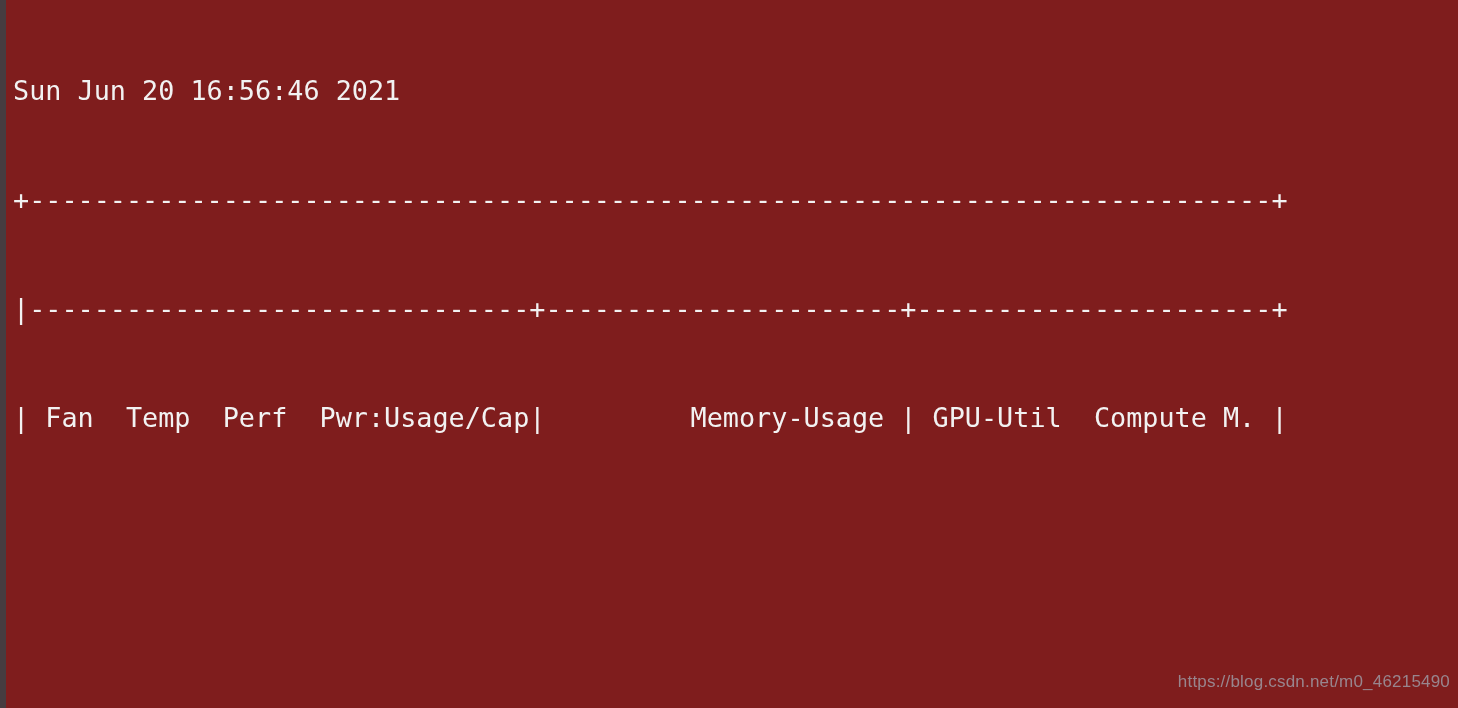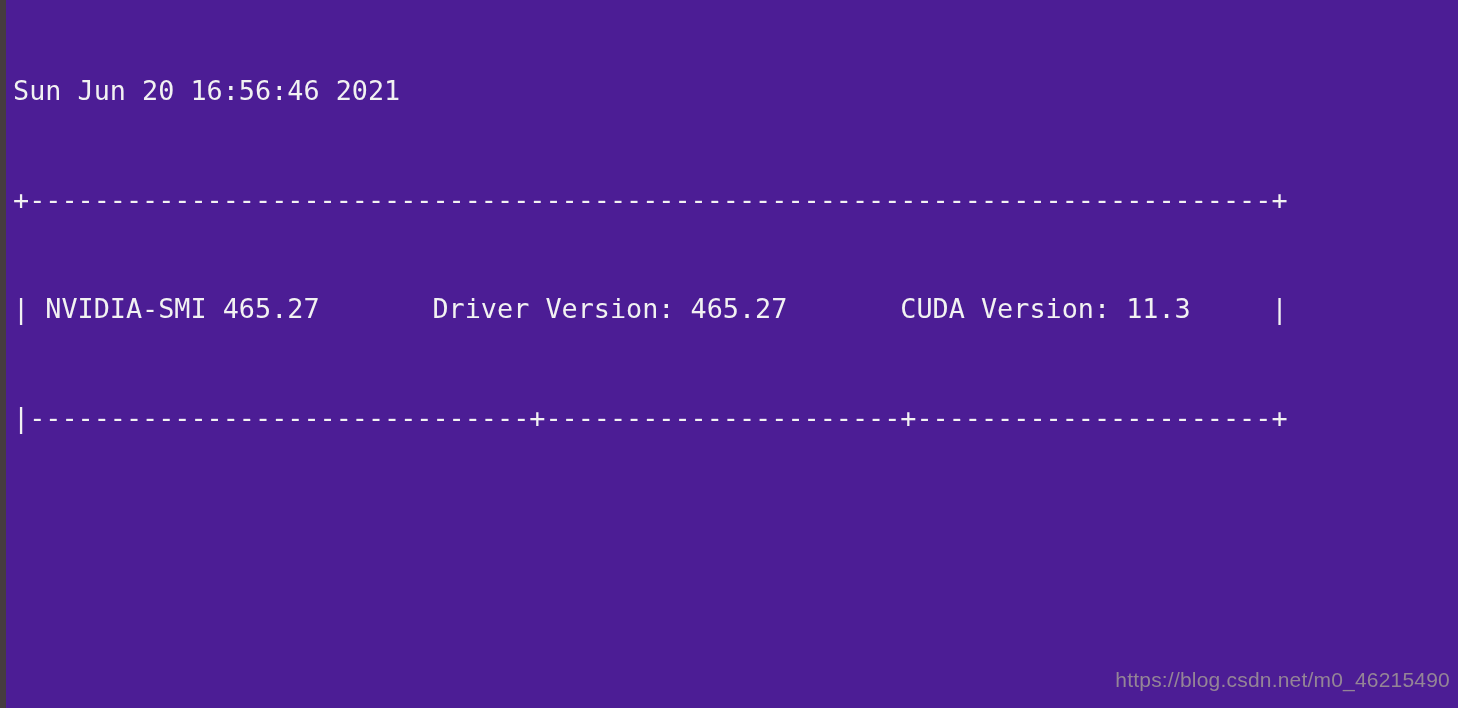--- a/index.html
+++ b/index.html
@@ -41,40 +41,40 @@
     display: block;
     white-space: pre;
     height: 36.4px;
     font-variant-ligatures: none;
   }
   #watermark {
     position: absolute;
     right: 8px;
     bottom: 16px;
     font-family: "Liberation Sans", sans-serif;
-    font-size: 21px;
+    font-size: 17px;
     color: #9b8e97;
     opacity: 0.92;
     letter-spacing: 0.2px;
     white-space: pre;
     pointer-events: none;
   }
 </style>
 </head>
 <body>
 
-<div id="terminal" style="background: #4c1d95;">
+<div id="terminal" style="background: #7f1d1d;">
 
   <div id="left-gutter" style="background: rgb(70, 60, 64);"></div>
 
   <div id="console" style="color: rgb(242, 242, 242); font-size: 26.81px;">
     <span class="line">Sun Jun 20 16:56:46 2021</span>
     <span class="line">+-----------------------------------------------------------------------------+</span>
-    <span class="line">| NVIDIA-SMI 465.27       Driver Version: 465.27       CUDA Version: 11.3     |</span>
     <span class="line">|-------------------------------+----------------------+----------------------+</span>
+    <span class="line">| Fan  Temp  Perf  Pwr:Usage/Cap|         Memory-Usage | GPU-Util  Compute M. |</span>
     
     
     
     
     
     
     
     
     
     

